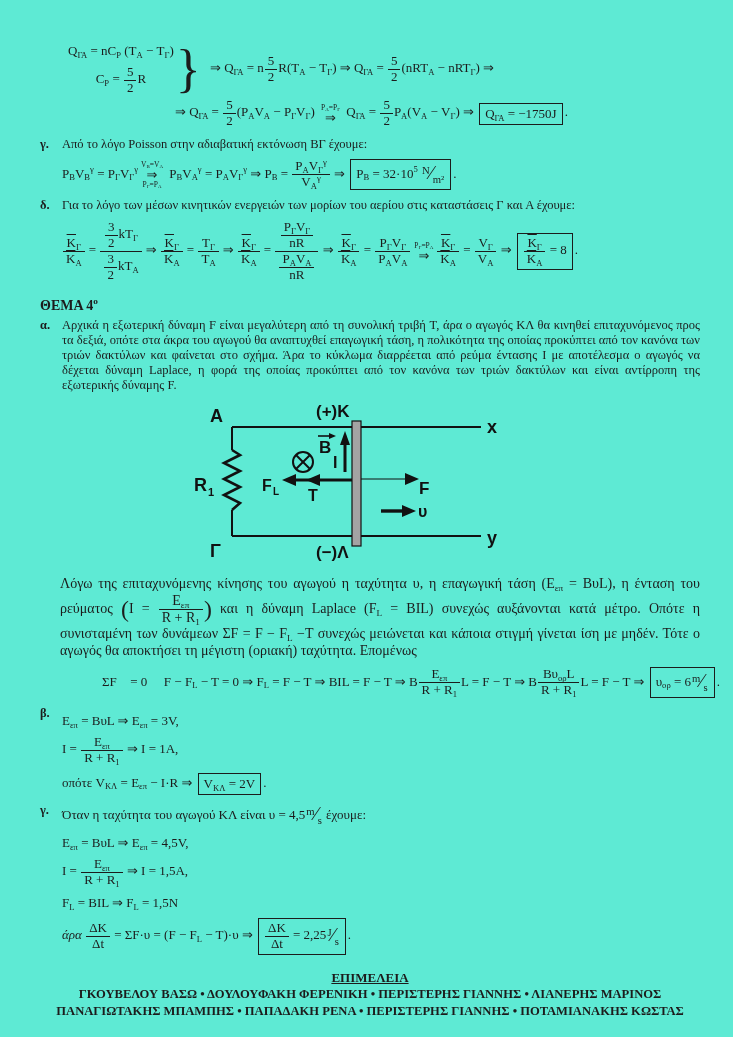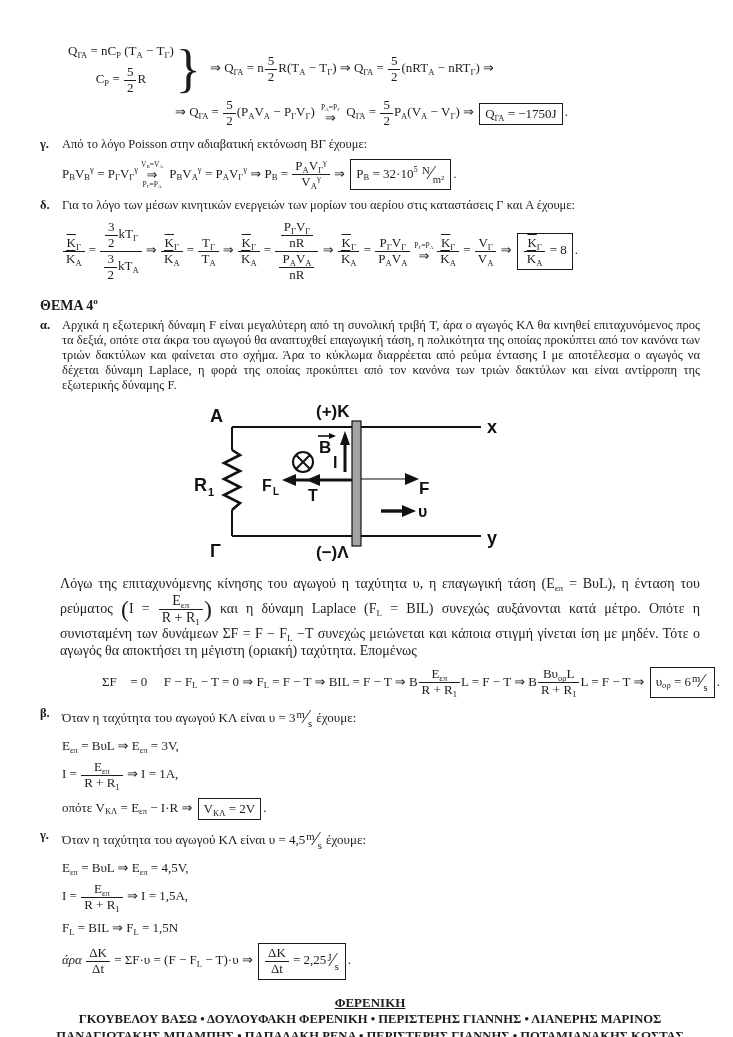--- a/index.html
+++ b/index.html
@@ -1,17 +1,17 @@
 <!DOCTYPE html>
 <html><head>
 <meta charset="utf-8">
 <style>
   html,body{margin:0;padding:0;background:#888;}
   .page{
-    width:733px;height:1037px;background:#ffffff;color:#1c1c1c;
+    width:733px;height:1037px;background:#5eead4;color:#1c1c1c;
     font-family:"Liberation Serif", serif;font-size:12.5px;line-height:1.2;
     position:relative;overflow:hidden;box-sizing:border-box;
     padding:0 33px 0 40px;
   }
   
   .eq{font-size:13px;white-space:nowrap;}
   .frac{display:inline-block;vertical-align:middle;text-align:center;margin:0 1px;}
   .frac > .num{display:block;border-bottom:1px solid #1c1c1c;padding:0 3px;line-height:1.15;}
   .frac > .den{display:block;padding:0 3px;line-height:1.15;}
   sub,sup{font-size:0.66em;line-height:0;}
@@ -132,38 +132,37 @@
 
   <div class="item para2">
     <div class="content">Λόγω της επιταχυνόμενης κίνησης του αγωγού η ταχύτητα υ, η επαγωγική τάση (E<sub>επ</sub> = BυL), η ένταση του ρεύματος <span class="bigp">(</span>I = <span class="frac"><span class="num">E<sub>επ</sub></span><span class="den">R + R<sub>1</sub></span></span><span class="bigp">)</span> και η δύναμη Laplace (F<sub>L</sub> = BIL) συνεχώς αυξάνονται κατά μέτρο. Οπότε η συνισταμένη των δυνάμεων ΣF = F − F<sub>L</sub> −T  συνεχώς μειώνεται και κάποια στιγμή γίνεται ίση με μηδέν. Τότε ο αγωγός θα αποκτήσει τη μέγιστη (οριακή) ταχύτητα. Επομένως</div>
   </div>
 
   <div class="eq sf-eq">ΣF⃗ = 0 ⇒ F − F<sub>L</sub> − T = 0 ⇒ F<sub>L</sub> = F − T ⇒ BIL = F − T ⇒ B<span class="frac"><span class="num">E<sub>επ</sub></span><span class="den">R + R<sub>1</sub></span></span>L = F − T ⇒ B<span class="frac"><span class="num">Bυ<sub>ορ</sub>L</span><span class="den">R + R<sub>1</sub></span></span>L = F − T ⇒ <span class="boxed">υ<sub>ορ</sub> = 6<span class="sfrac"><span class="sfn">m</span><span class="sfs">⁄</span><span class="sfd">s</span></span></span>.</div>
 
   <div class="item">
     <span class="lbl">β.</span>
     <div class="content">
-      <div class="eq">Όταν η ταχύτητα του αγωγού ΚΛ είναι υ = 3<span class="sfrac"><span class="sfn">m</span><span class="sfs">⁄</span><span class="sfd">s</span></span> έχουμε:</div>
       <div class="eq eqline">E<sub>επ</sub> = BυL ⇒ E<sub>επ</sub> = 3V,</div>
       <div class="eq eqline">I = <span class="frac"><span class="num">E<sub>επ</sub></span><span class="den">R + R<sub>1</sub></span></span> ⇒ I = 1A,</div>
       <div class="eq eqline">οπότε V<sub>ΚΛ</sub> = E<sub>επ</sub> − I·R ⇒ <span class="boxed">V<sub>ΚΛ</sub> = 2V</span>.</div>
     </div>
   </div>
 
   <div class="item">
     <span class="lbl">γ.</span>
     <div class="content">
       <div class="eq">Όταν η ταχύτητα του αγωγού ΚΛ είναι υ = 4,5<span class="sfrac"><span class="sfn">m</span><span class="sfs">⁄</span><span class="sfd">s</span></span> έχουμε:</div>
       <div class="eq eqline">E<sub>επ</sub> = BυL ⇒ E<sub>επ</sub> = 4,5V,</div>
       <div class="eq eqline">I = <span class="frac"><span class="num">E<sub>επ</sub></span><span class="den">R + R<sub>1</sub></span></span> ⇒ I = 1,5A,</div>
       <div class="eq eqline">F<sub>L</sub> = BIL ⇒ F<sub>L</sub> = 1,5N</div>
       <div class="eq eqline"><em>άρα </em><span class="frac"><span class="num">ΔK</span><span class="den">Δt</span></span> = ΣF·υ = (F − F<sub>L</sub> − T)·υ ⇒ <span class="boxed"><span class="frac"><span class="num">ΔK</span><span class="den">Δt</span></span> = 2,25<span class="sfrac"><span class="sfn">J</span><span class="sfs">⁄</span><span class="sfd">s</span></span></span>.</div>
     </div>
   </div>
 
   <div class="footer">
-    <div class="ftitle">ΦΕΡΕΝΙΚΗ</div>
+    <div class="ftitle">ΕΠΙΜΕΛΕΙΑ</div>
     <div class="fline">ΓΚΟΥΒΕΛΟΥ ΒΑΣΩ • ΔΟΥΛΟΥΦΑΚΗ ΦΕΡΕΝΙΚΗ • ΠΕΡΙΣΤΕΡΗΣ ΓΙΑΝΝΗΣ • ΛΙΑΝΕΡΗΣ ΜΑΡΙΝΟΣ</div>
     <div class="fline">ΠΑΝΑΓΙΩΤΑΚΗΣ ΜΠΑΜΠΗΣ • ΠΑΠΑΔΑΚΗ ΡΕΝΑ • ΠΕΡΙΣΤΕΡΗΣ ΓΙΑΝΝΗΣ • ΠΟΤΑΜΙΑΝΑΚΗΣ ΚΩΣΤΑΣ</div>
 
   </div>
 
 </div>
 
 </body></html>

